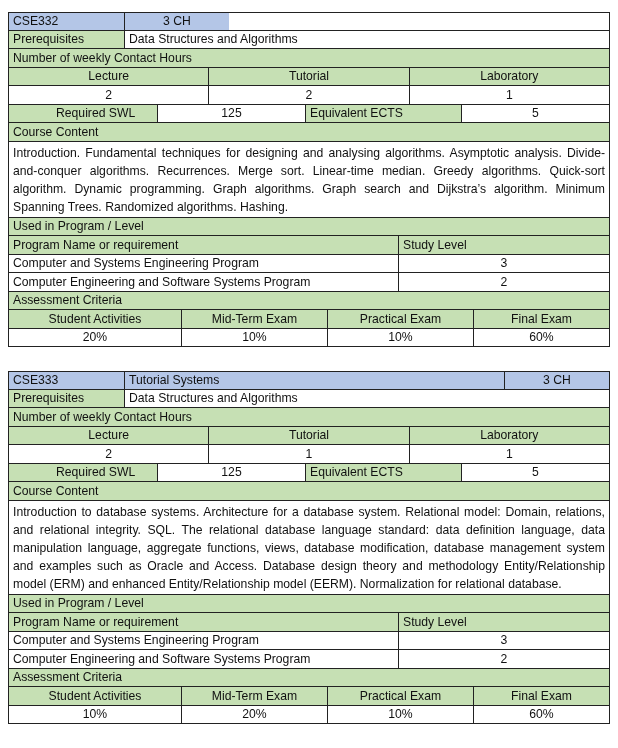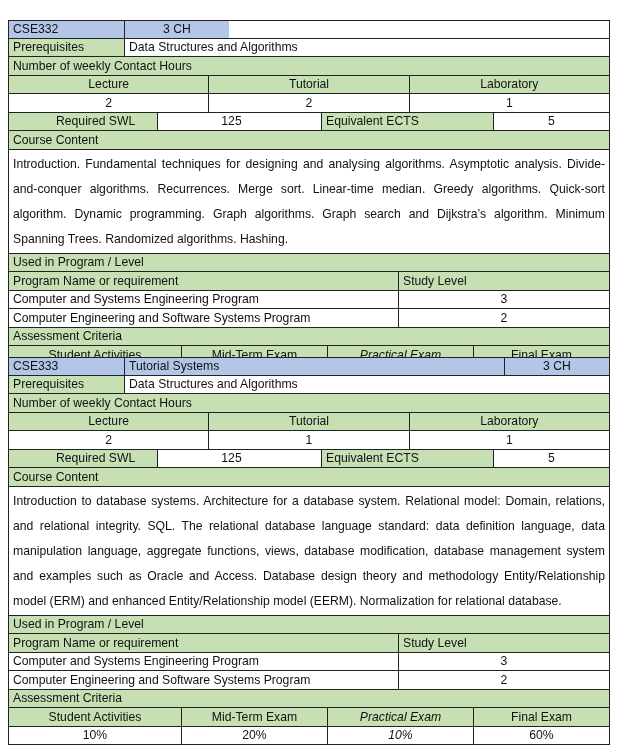--- a/index.html
+++ b/index.html
@@ -1,44 +1,44 @@
 <!DOCTYPE html>
 <html><head>
 <meta charset="utf-8">
 <style>
   html, body { margin:0; padding:0; background:#ffffff; }
   body { width:618px; height:748px; position:relative; overflow:hidden;
          font-family:"Liberation Sans", sans-serif; font-size:12.2px; color:#111; }
   .course { position:absolute; left:8px; width:602px; }
-  .course.c1 { top:20px; }
-  .course.c2 { top:357px; }
+  .course.c1 { top:12px; }
+  .course.c2 { top:371px; }
   .row { display:flex; border-left:1px solid #222; border-right:1px solid #222; border-bottom:1px solid #222; box-sizing:border-box; }
   .row.first { border-top:1px solid #222; }
   .cell { box-sizing:border-box; padding:0 4px; display:flex; align-items:center; white-space:nowrap; overflow:hidden; }
   .cell + .cell { border-left:1px solid #222; }
   .blue { background:#b4c6e7; }
   .green { background:#c6e0b4; }
   .white { background:#ffffff; }
   .center { justify-content:center; }
   .h18 { height:18.5px; }
-  .content { padding:2px 4px 1px 4px; line-height:25px; text-align:justify; white-space:normal; display:block; }
+  .content { padding:2px 4px 1px 4px; line-height:18px; text-align:justify; white-space:normal; display:block; }
   .w-code { width:115px; }
   .w-title { flex:1; }
   .w-ch { width:105px; justify-content:center; }
   .w-pre { width:115px; }
   .w-third { flex:1; }
   .w-swl-l { width:148px;padding-left:47px; }
   .w-swl-v { width:148px; justify-content:center; }
-  .w-ects-l { width:172px;margin-left:16px; }
+  .w-ects-l { width:156px; }
   .w-ects-v { flex:1; justify-content:center; }
   .w-prog { width:389px; }
   .w-level { flex:1; }
   .w-quarter { width:172px; justify-content:center; }
   .w-q2 { width:146px; justify-content:center; }
-  .w-q3 { width:146px; justify-content:center;font-style:italic; }
+  .w-q3 { width:146px; justify-content:center; }
   .w-q4 { flex:1; justify-content:center; }
 </style>
 </head>
 <body>
 
 <div class="course c1">
   <div class="row first h18">
     <div class="cell blue w-code">CSE332</div>
     <div class="cell blue w-ch">3 CH</div>
   </div>

